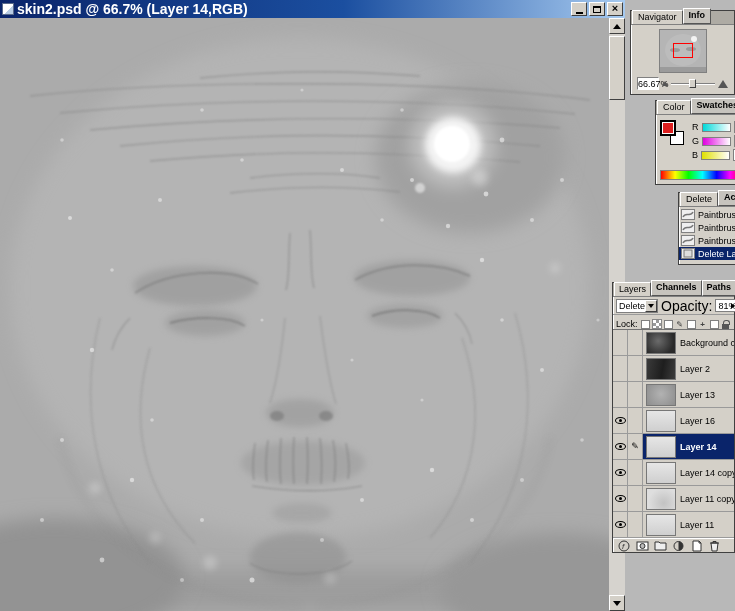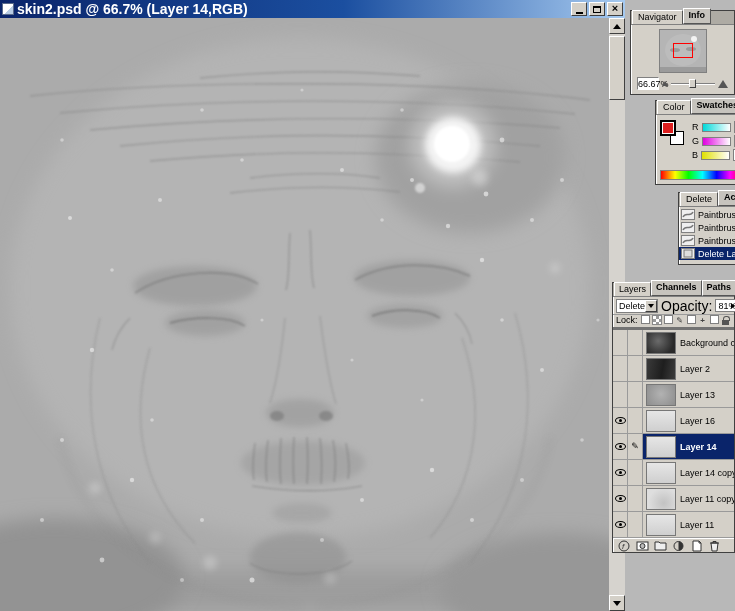--- a/index.html
+++ b/index.html
@@ -82,21 +82,21 @@
 
   
   .layers-pal { width:123px; }
   .opts-row { display:flex; align-items:center; height:18px; padding:0 3px; gap:3px; border-bottom:1px solid #9a9a9a; }
   .blend-select { width:56px; height:14px; background:#fff; border:1px solid #808080; display:flex; align-items:center; font-size:9px; }
   .blend-text { flex:1; padding-left:2px; }
   .dd-btn { width:12px; height:12px; display:flex; align-items:center; justify-content:center; }
   .opacity-label { font-size:14px; }
   .opacity-box { width:26px; height:13px; background:#fff; border:1px solid #808080; font-size:9px; line-height:12px; padding-left:2px; position:relative; }
   .opacity-arrow { position:absolute; right:1px; top:3px; width:0; height:0; border-top:3px solid transparent; border-bottom:3px solid transparent; border-left:4px solid #000; }
-  .lock-row { display:flex; align-items:flex-start; height:15px; padding:0 3px; gap:2px; border-bottom:3px solid #737373; }
+  .lock-row { display:flex; align-items:flex-end; height:15px; padding:0 3px; gap:2px; border-bottom:1px solid #737373; }
   .lock-label { font-size:9px; margin-right:1px; }
   .checkbox { width:9px; height:9px; background:#fff; border:1px solid #808080; }
   .lk-ico { width:10px; height:10px; display:flex; align-items:center; justify-content:center; font-size:8px; color:#444; }
   .lk-checker { background-image:
       linear-gradient(45deg,#999 25%,transparent 25%,transparent 75%,#999 75%),
       linear-gradient(45deg,#999 25%,#fff 25%,#fff 75%,#999 75%);
       background-size:6px 6px; background-position:0 0,3px 3px; border:1px solid #888; }
   .lock-glyph { width:7px; height:5px; background:#555; position:relative; margin-top:4px; }
   .lock-glyph::before { content:''; position:absolute; top:-4px; left:1px; width:5px; height:4px; border:1px solid #555; border-bottom:none; border-radius:3px 3px 0 0; }
 

